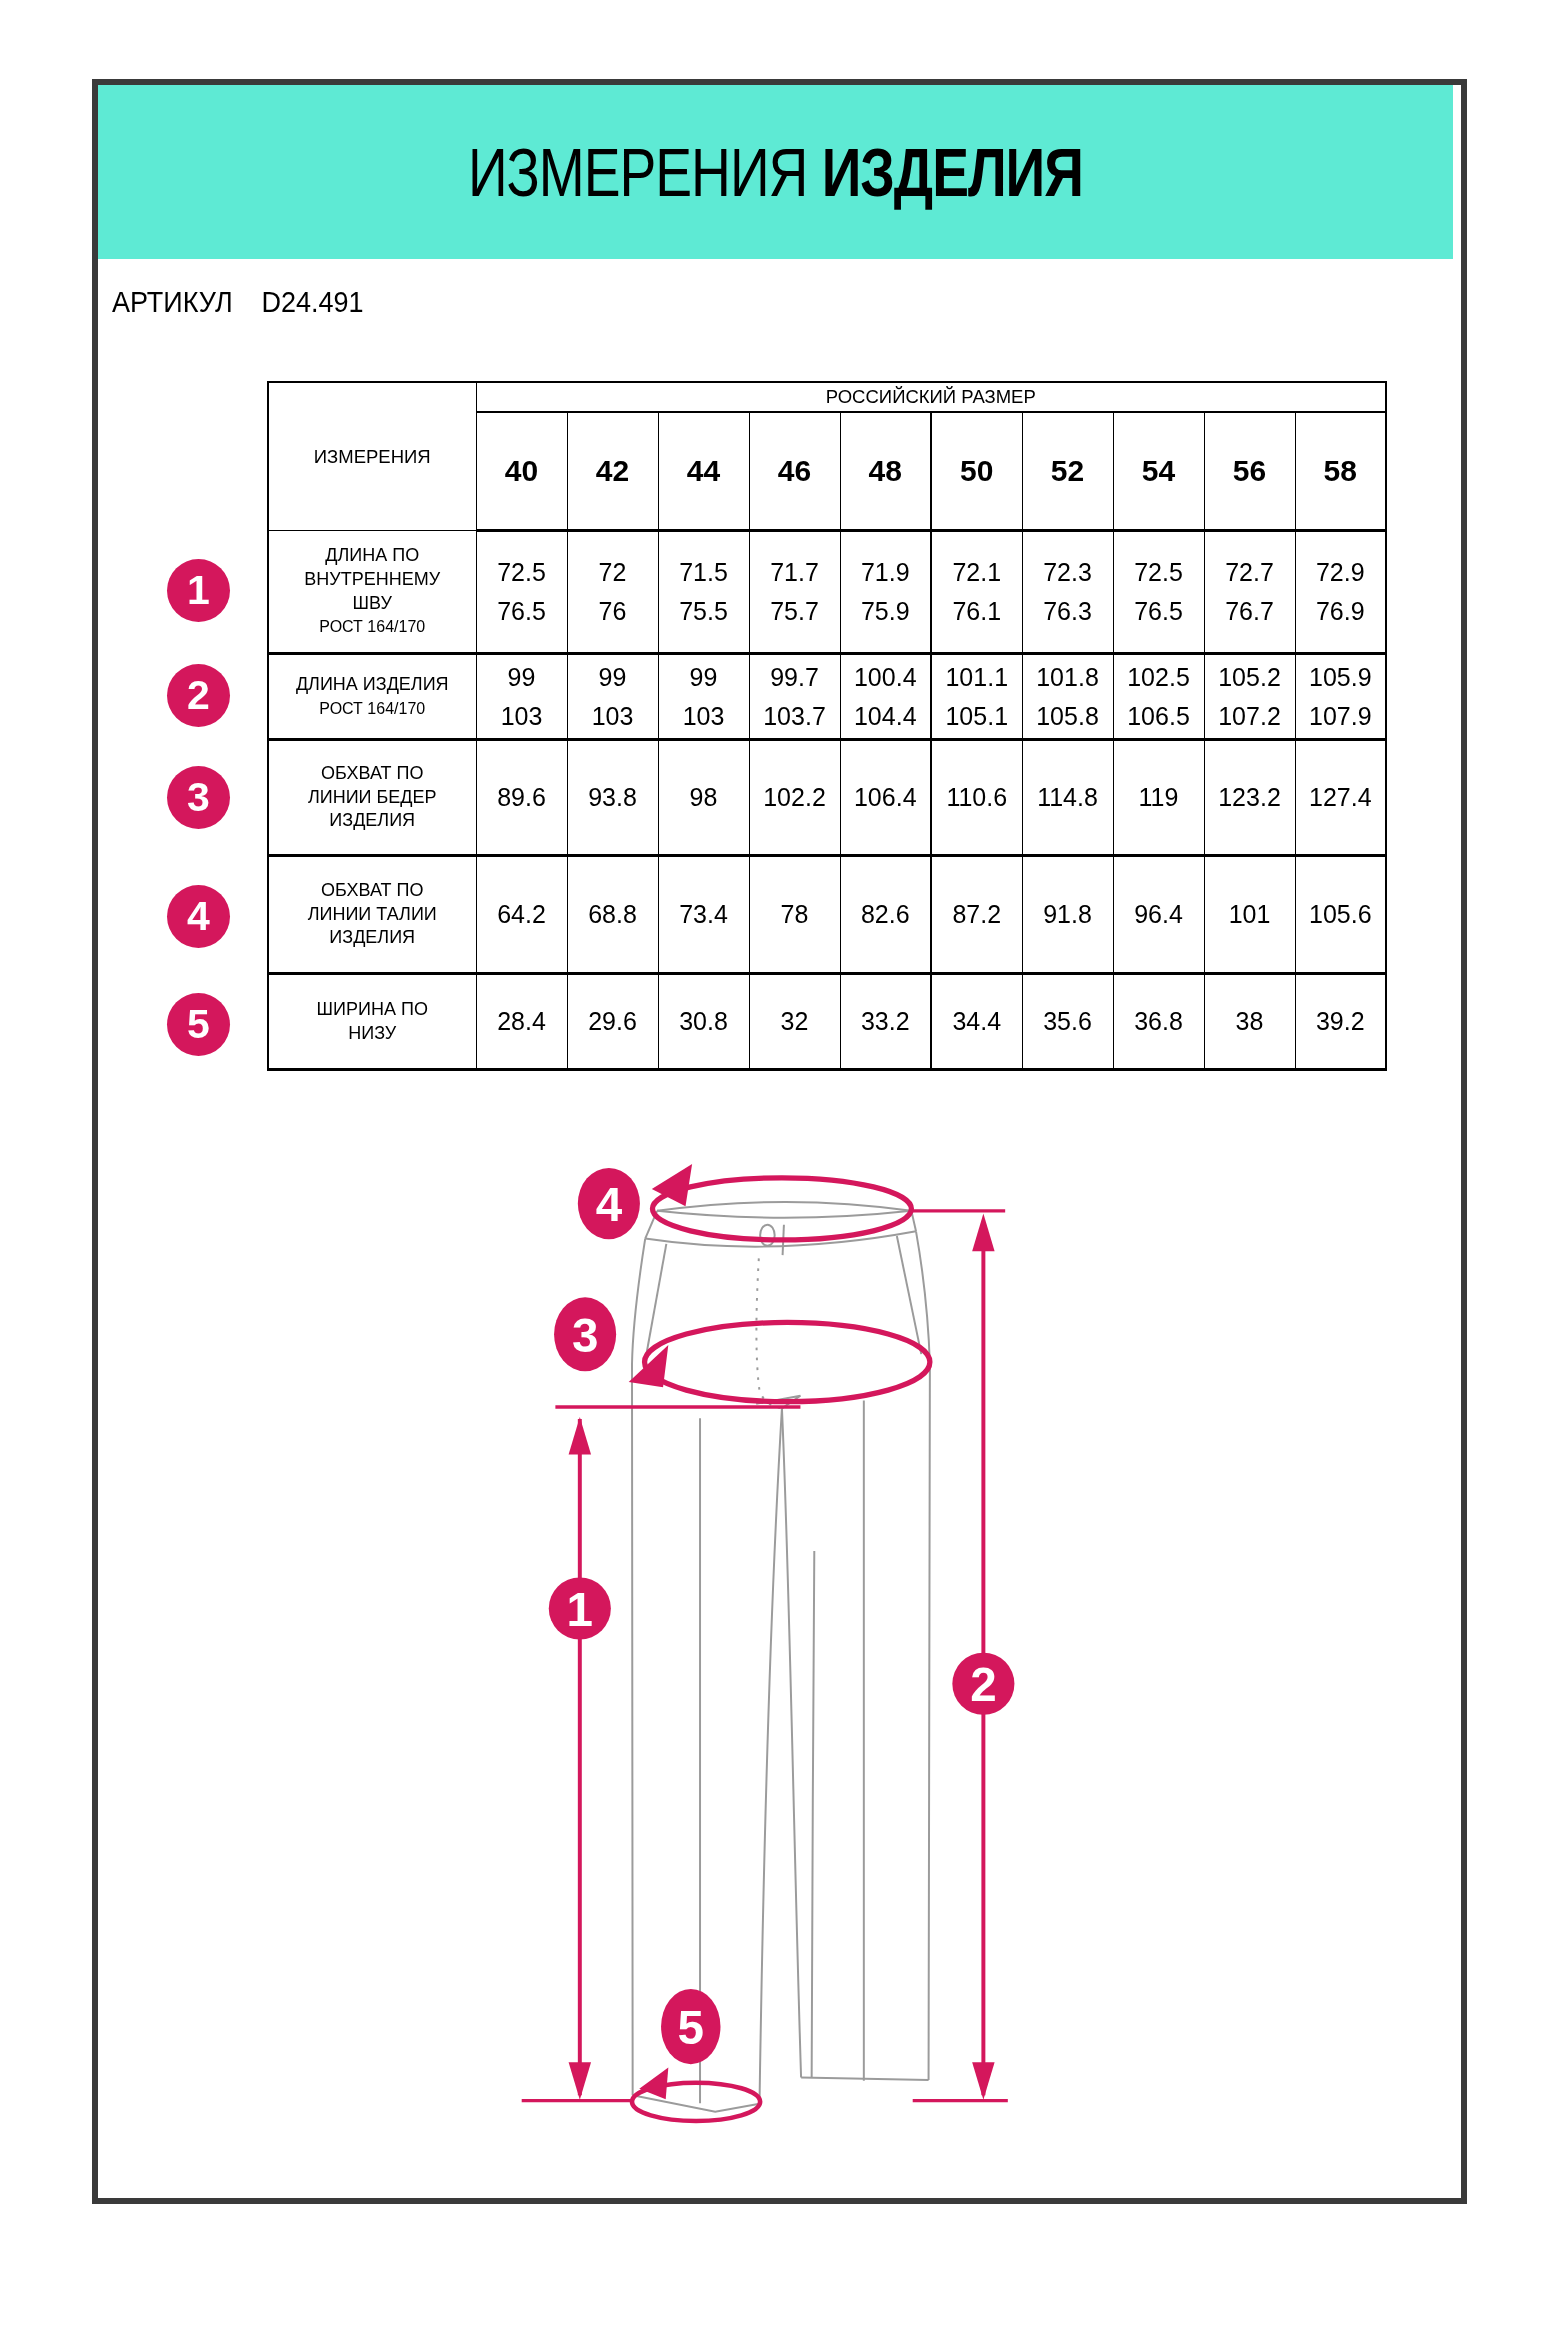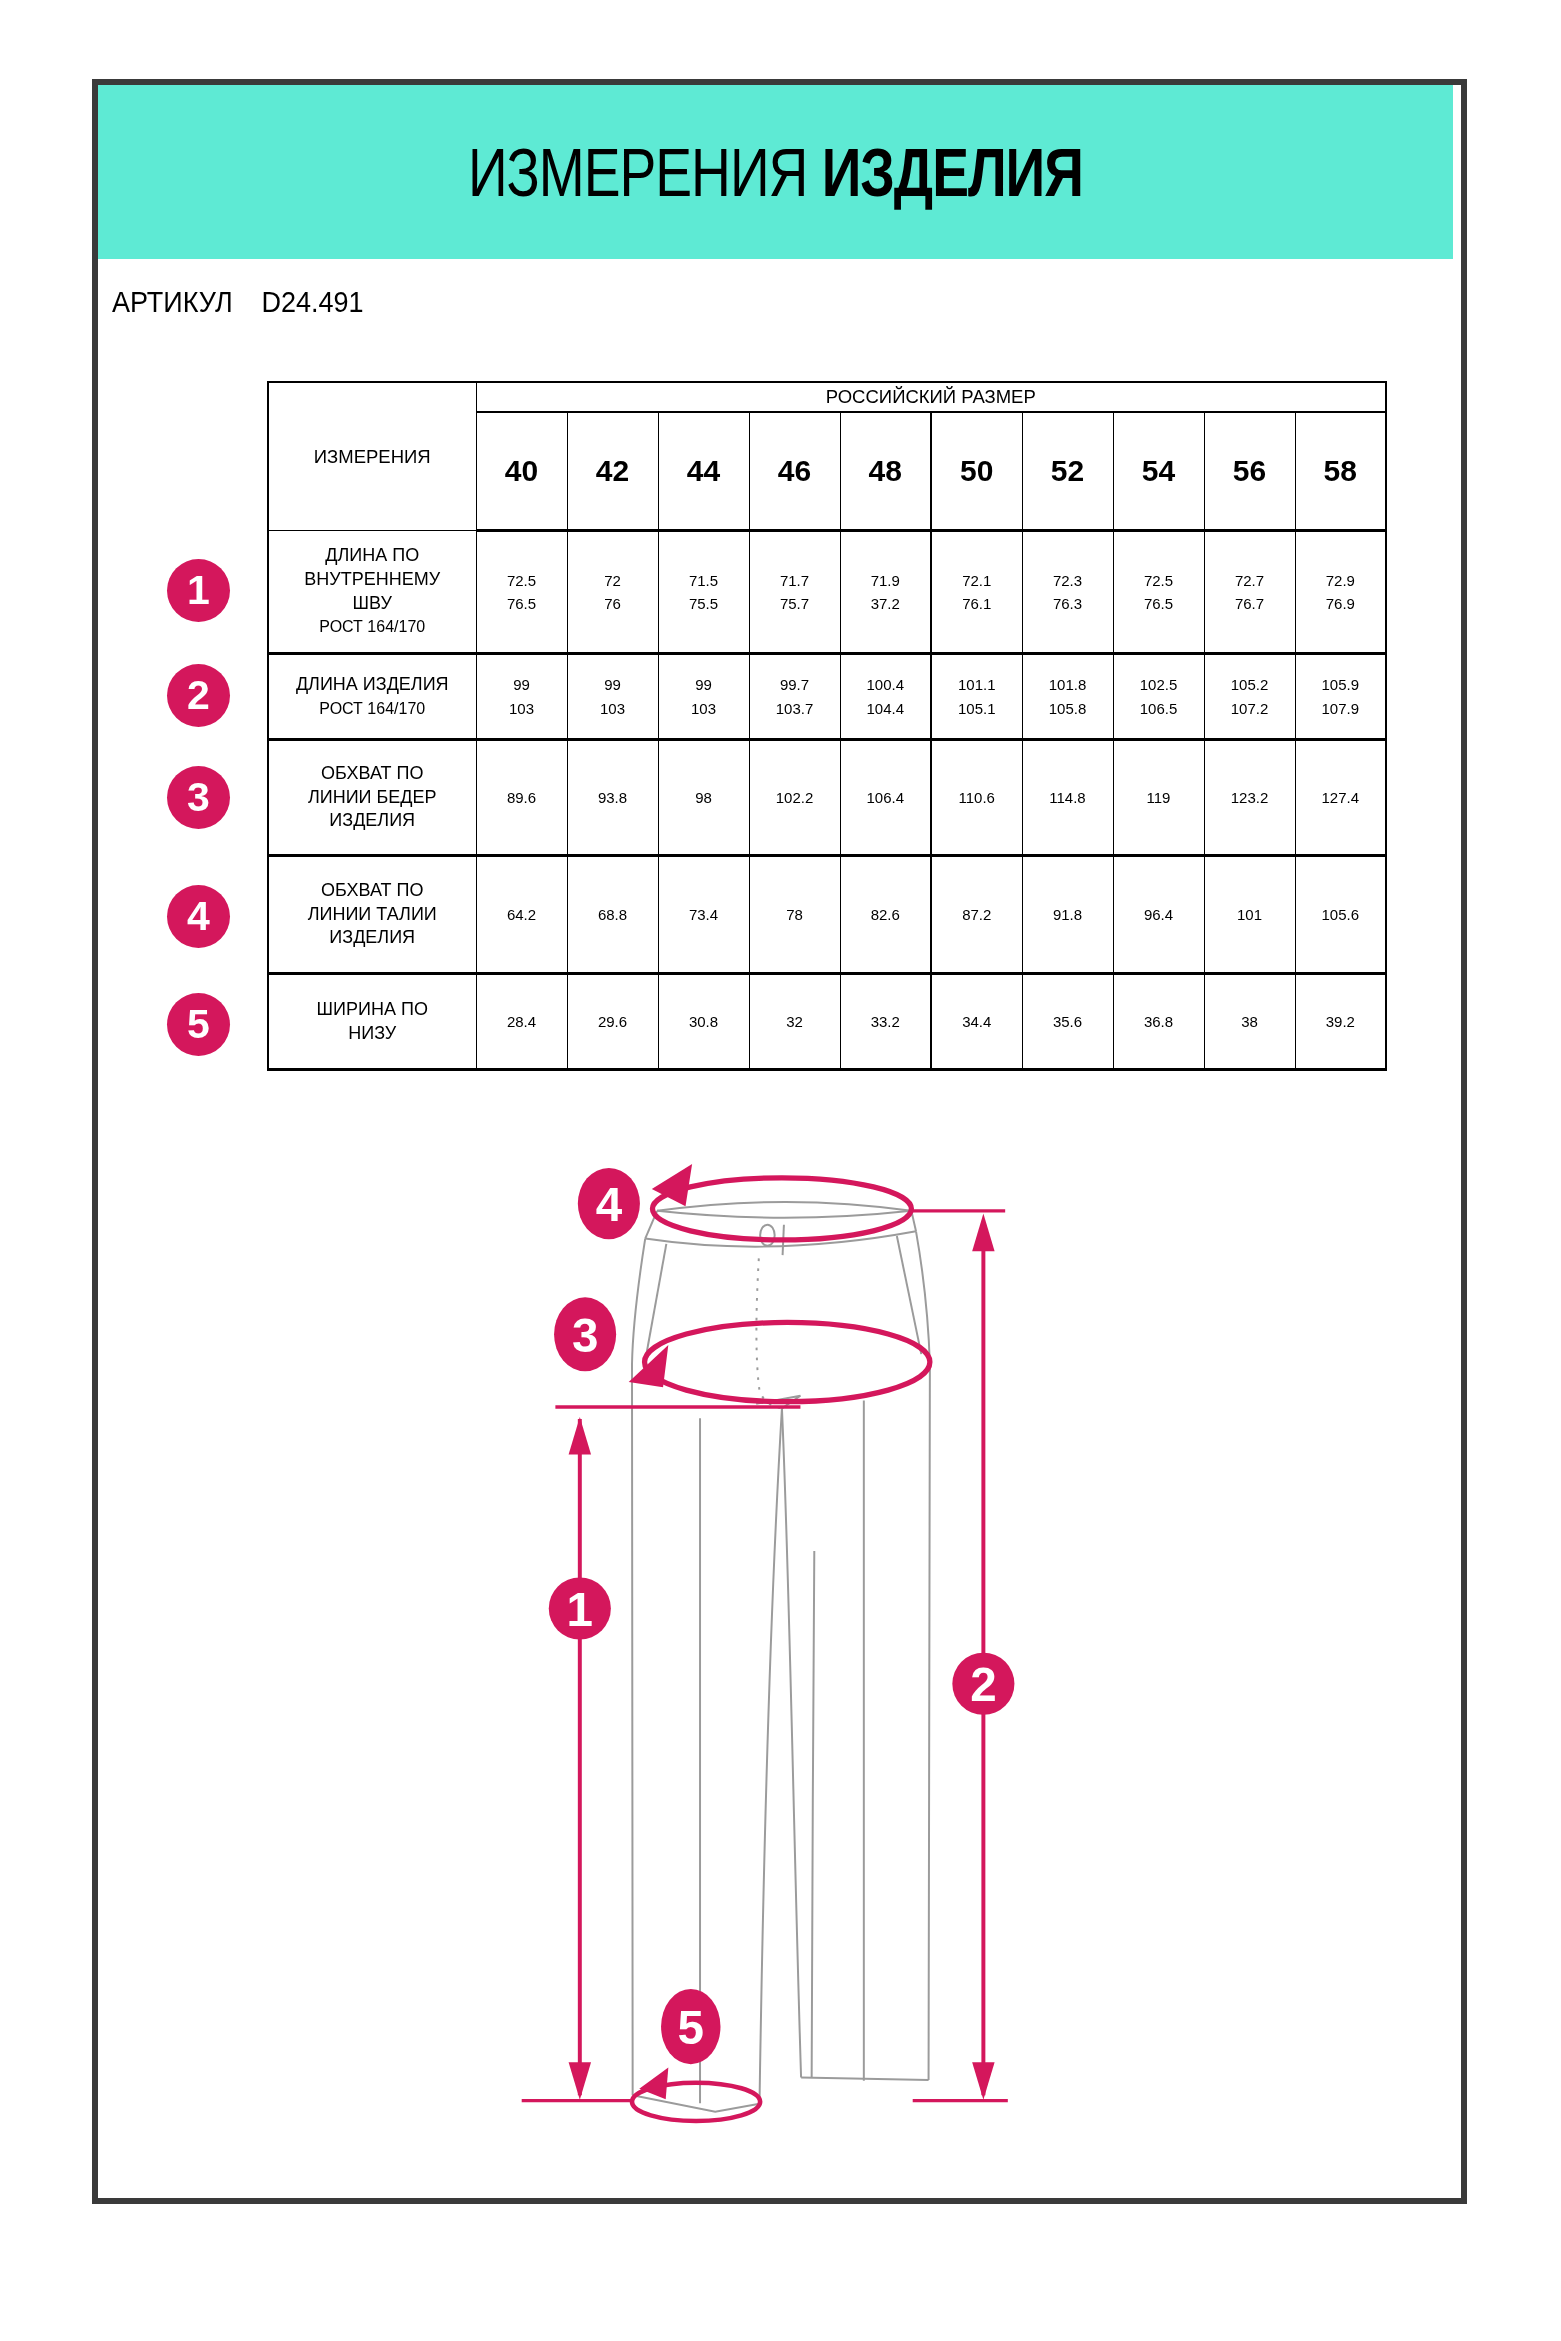--- a/index.html
+++ b/index.html
@@ -17,21 +17,21 @@
   .article{position:absolute;left:0;top:200px;width:100%;font-size:30px;}
   .article .cond{display:inline-block;transform:scaleX(0.9);white-space:nowrap;}
   .article .art-val{margin-left:32px;}
   
   table.size-table{position:absolute;left:169px;top:296px;width:1120px;
                    border-collapse:collapse;table-layout:fixed;border:2px solid #000;}
   .size-table th,.size-table td{border:1.3px solid #000;font-weight:400;padding:0;text-align:center;vertical-align:middle;}
   .size-table .size-group{height:28px;font-size:18.5px;border-bottom:2.6px solid #000;border-radius:13px;}
   .size-table tr.hr2 th{height:116px;font-size:30px;font-weight:700;border-bottom:3.3px solid #000;}
   .size-table th.label-head{font-size:18.5px;}
-  .size-table tbody td{font-size:15px;line-height:1.55;white-space:pre-line;border-bottom:3.3px solid #000;}
+  .size-table tbody td{font-size:25px;line-height:1.55;white-space:pre-line;border-bottom:3.3px solid #000;}
   .size-table tbody th.rlabel{font-size:18px;line-height:1.32;white-space:pre-line;border-bottom:3.3px solid #000;}
   .size-table tbody th.rlabel .sub{font-size:16px;}
   .size-table .tl{border-left:2.6px solid #000;}
   tr.rh1{height:123px;} tr.rh2{height:86px;} tr.rh3{height:116px;} tr.rh4{height:118px;} tr.rh5{height:96px;}
   
   .tbadge{position:absolute;width:63px;height:63px;border-radius:50%;background:#d4175c;
           color:#fff;font-size:41px;font-weight:700;display:flex;align-items:center;justify-content:center;}
   .tb1{left:69px;top:474px;} .tb2{left:69px;top:579px;} .tb3{left:69px;top:681px;}
   .tb4{left:69px;top:800px;} .tb5{left:69px;top:908px;}
   
@@ -88,21 +88,21 @@
 ШВУ</span><br><span class="sub">РОСТ 164/170</span></th>
           <td>72.5
 76.5</td>
           <td>72
 76</td>
           <td>71.5
 75.5</td>
           <td>71.7
 75.7</td>
           <td>71.9
-37.2</td>
+75.9</td>
           <td class="tl">72.1
 76.1</td>
           <td>72.3
 76.3</td>
           <td>72.5
 76.5</td>
           <td>72.7
 76.7</td>
           <td>72.9
 76.9</td>

